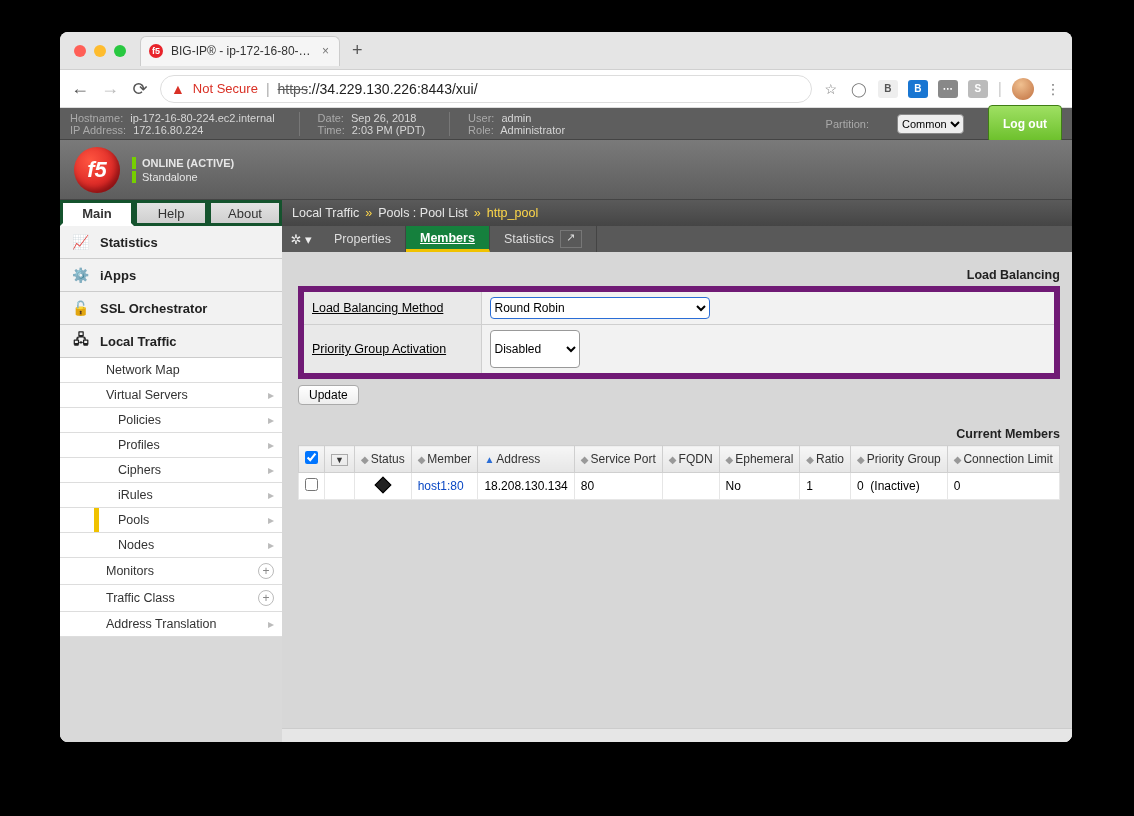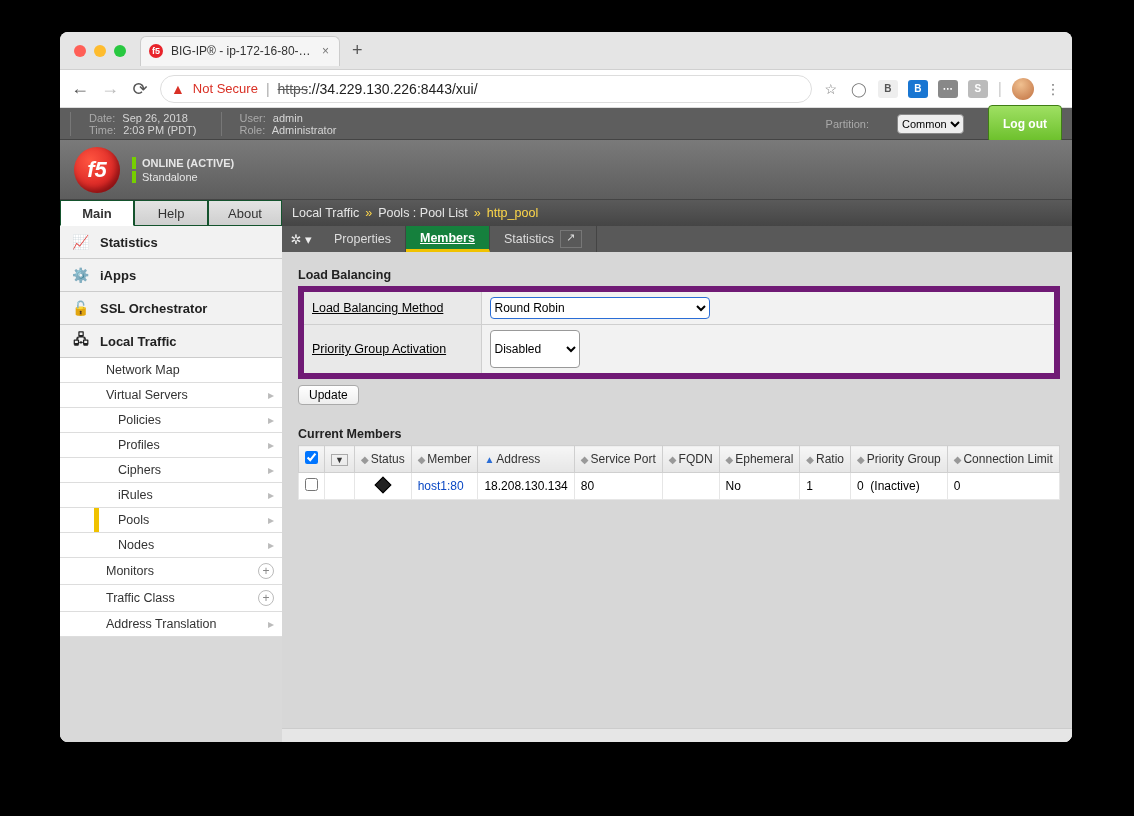--- a/index.html
+++ b/index.html
@@ -40,21 +40,21 @@
   .logout { background: linear-gradient(#9fe063,#6bbf2a); border:1px solid #3f7d15; color:#fff; font-size:12px; border-radius:4px; padding: 11px 14px; font-weight:bold; }
   .banner { height: 60px; background: linear-gradient(#7a7a7a,#5d5d5d); display:flex; align-items:center; padding-left: 14px; gap:12px; border-bottom:1px solid #444;}
   .f5logo { width: 46px; height: 46px; border-radius: 50%; background: radial-gradient(circle at 35% 30%, #ff5540, #c50a14); box-shadow: inset -3px -4px 6px rgba(0,0,0,.35); display:flex; align-items:center; justify-content:center; color:#fff; font-style: italic; font-weight: 800; font-size: 22px;}
   .status-col { display:flex; flex-direction:column; gap:2px; font-size:11px; }
   .pill { border-left: 4px solid #76d000; padding-left:6px; color:#e6e6e6; font-weight:bold;}
   .pill.sub { font-weight:normal; }
 
   .appbody { flex:1; display:flex; }
   .leftcol { width: 232px; background:#d9d9d9; display:flex; flex-direction:column; }
   .tabsrow { height: 26px; display:flex; background:#bbb; }
-  .navtab { flex:0 0 auto; width:74px; font-size:13px; display:flex; align-items:center; justify-content:center; border:1px solid #14532d; background:linear-gradient(#e3e3e3,#cfcfcf); color:#333; }
+  .navtab { flex:0 0 auto; width:74px; font-size:13px; display:flex; align-items:center; justify-content:center; border:3px solid #14532d; background:linear-gradient(#e3e3e3,#cfcfcf); color:#333; }
   .navtab.active { background:#fff; border-bottom-color:#fff; font-weight:bold; }
 
   .navlist { font-size: 13px; }
   .navitem { display:flex; align-items:center; gap:8px; padding: 7px 10px; border-bottom:1px solid #ccc; color:#222; font-weight:bold; background:#f2f2f2; }
   .nic { width:22px; height:18px; display:flex; align-items:center; justify-content:center; font-size:14px; }
   .subitem { display:flex; align-items:center; justify-content:space-between; padding: 5px 8px 5px 46px; border-bottom:1px solid #ddd; background:#fff; color:#333; font-size:12.5px; }
   .subitem.l2 { padding-left: 58px; }
   .subitem .caret { color:#bbb; font-size:12px; }
   .subitem.active { background:#fff; position:relative; }
   .subitem.active::before { content:""; position:absolute; left:34px; top:0; bottom:0; width:5px; background:#f0c200; }
@@ -63,21 +63,21 @@
   .main { flex:1; background:#d7d7d7; display:flex; flex-direction:column; }
   .bcrow { height:26px; background: linear-gradient(#5a5a5a,#454545); display:flex; align-items:center; padding:0 10px; font-size:12.5px; color:#e6e6e6; gap:6px; }
   .bcrow .sep { color:#ffd84a; }
   .bcrow .cur { color:#ffd84a; }
   .pagerow { height:26px; background:#595959; display:flex; align-items:center; }
   .pagerow .gear { width:38px; color:#eee; text-align:center; font-size:13px; }
   .ptab { padding:0 14px; height:100%; display:flex; align-items:center; font-size:12.5px; color:#ddd; border-right:1px solid #444; }
   .ptab.active { background:#15803d; color:#fff; font-weight:bold; border-bottom:3px solid #f0c200;text-decoration:underline; }
   .pop { width:22px; text-align:center; color:#ddd; border:1px solid #777; height:18px; font-size:11px; margin-left:6px;}
   .content { flex:1; padding: 16px; overflow:auto; }
-  .sectitle { font-size:12.5px; font-weight:bold; color:#222; margin-bottom:4px; }
+  .sectitle { font-size:12.5px; font-weight:bold; color:#222; margin-bottom:4px;text-align:right; }
   .cfgtable { width:100%; border:6px solid #701a75; border-collapse: collapse; font-size:12.5px;text-decoration:underline; }
   .cfgtable td { border:1px solid #cfcfcf; padding:5px 8px; background:#f2f2f2; }
   .cfgtable td.l { width:180px; background:#e9e9e9; }
   .sel { font-size:12px; height:22px; border:1px solid #2a6dd6; border-radius:4px; background:#fff; }
   .sel2 { font-size:12px; height:38px; border:1px solid #999; border-radius:4px; background:#fff; }
   .btn { font-size:12px; padding:2px 10px; border:1px solid #aaa; border-radius:4px; background:linear-gradient(#fff,#eee); margin-right:4px; }
 
   .mtable { width:100%; border:1px solid #b0b0b0; border-collapse: collapse; font-size:12px; }
   .mtable th { background:linear-gradient(#f6f6f6,#e6e6e6); border:1px solid #cfcfcf; padding:5px 6px; color:#333; font-weight:normal; text-align:left; white-space:nowrap; }
   .mtable td { border:1px solid #e6e6e6; padding:5px 6px; background:#fff; }
@@ -125,20 +125,26 @@
     <div class="ext" style="background:#1976d2;color:#fff;">B</div>
     <div class="ext" style="background:#888;color:#fff;">⋯</div>
     <div class="ext" style="background:#bbb;color:#fff;">S</div>
     <span style="color:#ccc;">|</span>
     <div class="avatar"></div>
     <div class="ricon">⋮</div>
   </div>
 
   <div class="app">
     <div class="infobar">
+      <div>
+        <span class="lbl">Hostname:</span>
+        <span>ip-172-16-80-224.ec2.internal</span><br>
+        <span class="lbl">IP Address:</span>
+        <span>172.16.80.224</span>
+      </div>
       <div style="border-left:1px solid #777; padding-left:18px;">
         <span class="lbl">Date:</span>
         <span>Sep 26, 2018</span><br>
         <span class="lbl">Time:</span>
         <span>2:03 PM (PDT)</span>
       </div>
       <div style="border-left:1px solid #777; padding-left:18px;">
         <span class="lbl">User:</span>
         <span>admin</span><br>
         <span class="lbl">Role:</span>

